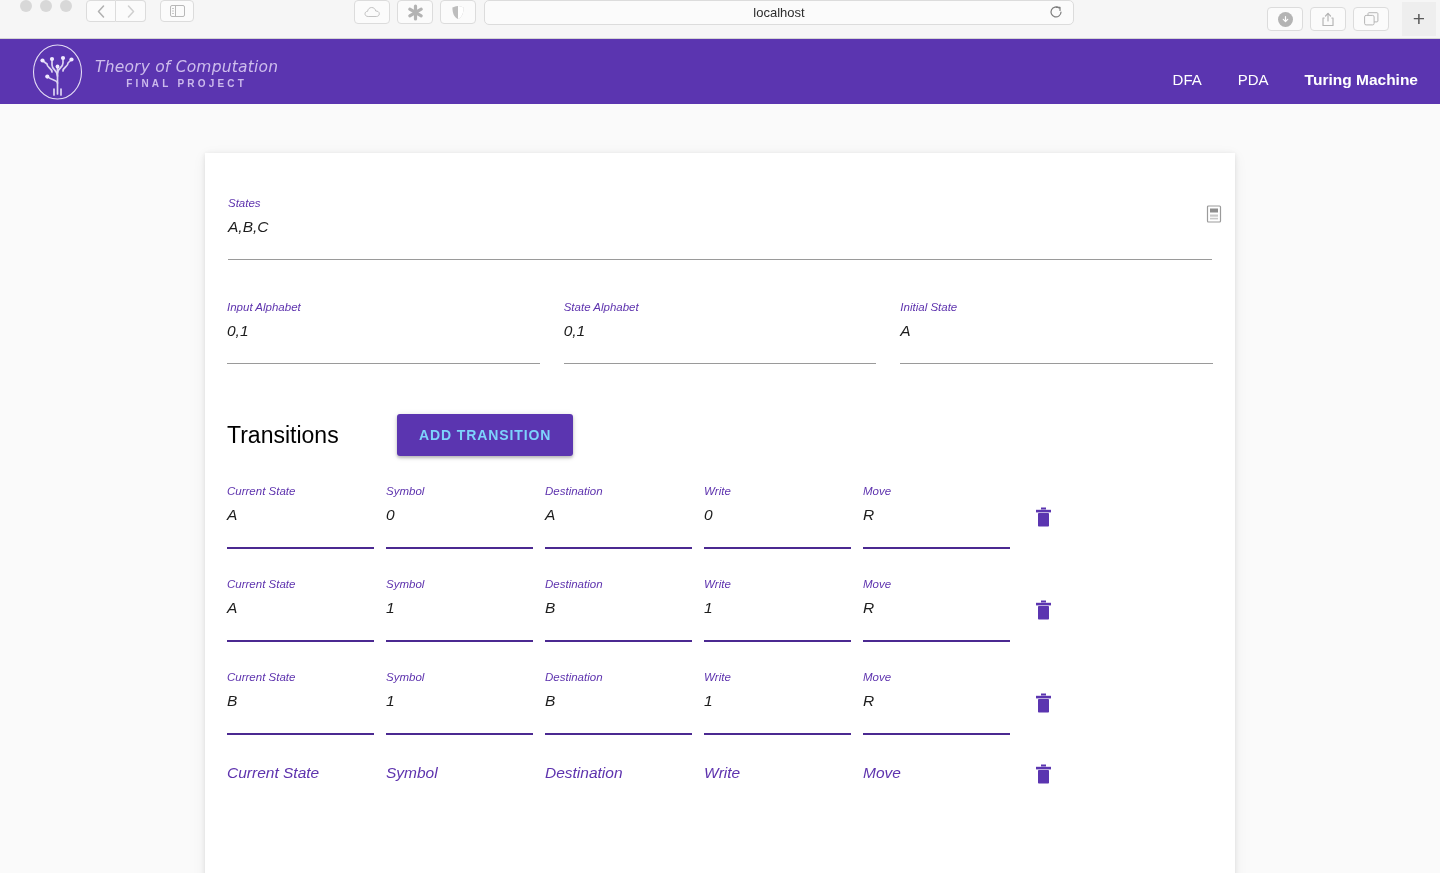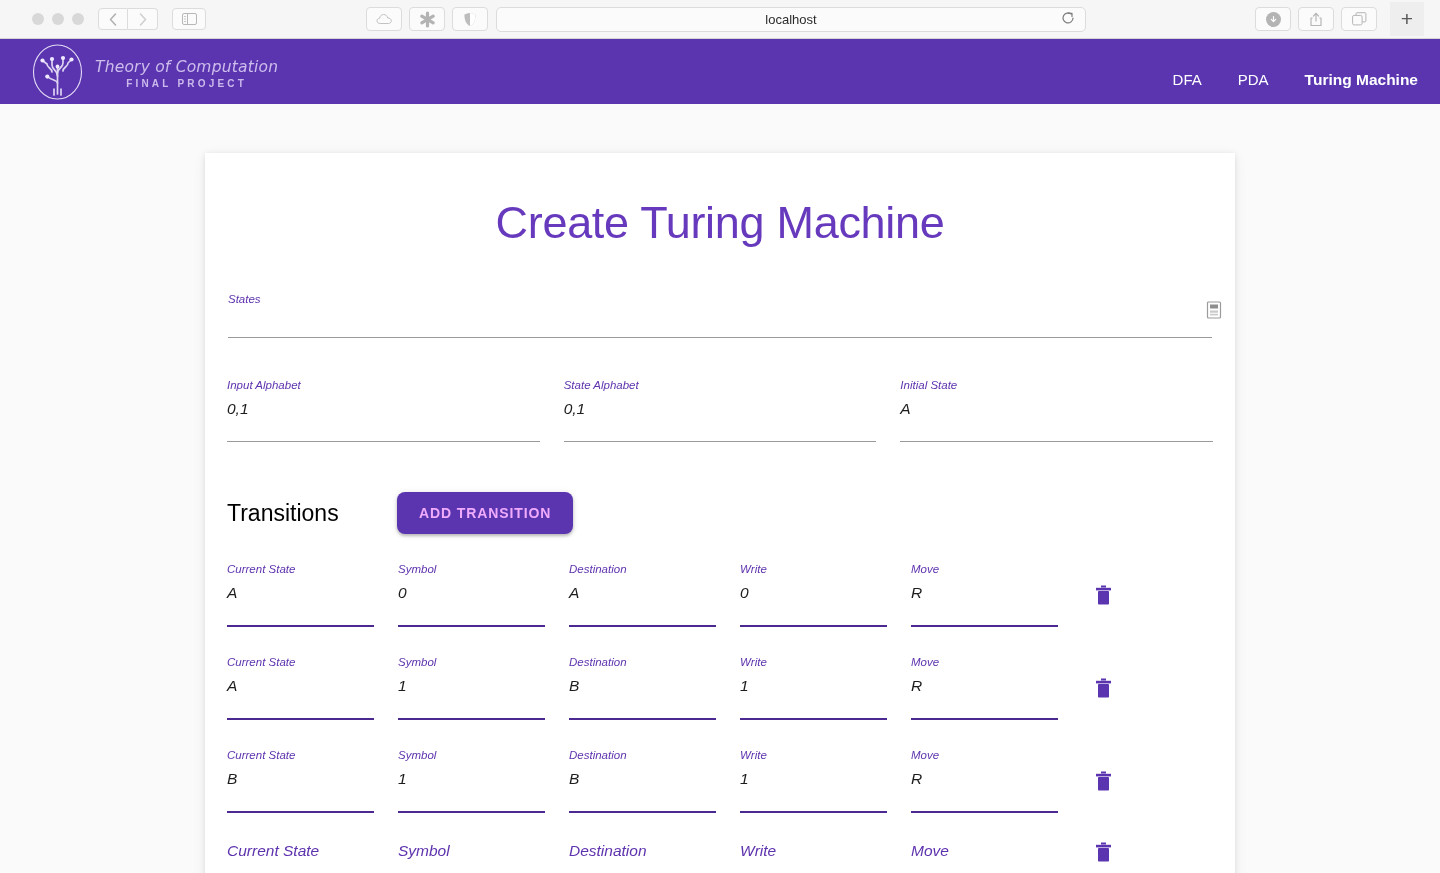--- a/index.html
+++ b/index.html
@@ -9,22 +9,21 @@
     background: #ffffff;
     overflow: hidden;
   }
 
   
   .browser-chrome {
     height: 39px;
     background: #f6f6f6;
     border-bottom: 1px solid #d4d4d4;
     display: flex;
-    align-items: center;
-    padding: 0 24px;
+    padding: 0 12px;
     position: relative;
   }
   .traffic-lights { display: flex; gap: 8px; margin-left: 8px; margin-right: 14px; }
   .tl-dot { width: 12px; height: 12px; border-radius: 50%; background: #d8d8d8; }
   .chrome-btn {
     width: 30px; height: 22px;
     border: 1px solid #dcdcdc; border-radius: 4px;
     background: #fbfbfb;
     display: flex; align-items: center; justify-content: center;
     color: #b6b6b6;
@@ -155,37 +154,37 @@
     gap: 0;
   }
   .trans-title {
     font-size: 23px;
     color: #000000;
     width: 170px;
     font-weight: normal;
   }
   .add-btn {
     background: #5B35B0;
-    color: #f0abfc;
+    color: #7dd3fc;
     border: none;
-    border-radius: 8px;
+    border-radius: 3px;
     font-size: 14px;
     font-weight: bold;
     letter-spacing: 0.9px;
     padding: 13px 22px;
     box-shadow: 0 2px 3px rgba(0,0,0,0.22), 0 1px 6px rgba(0,0,0,0.12);
     cursor: pointer;
     font-family: "Liberation Sans", sans-serif;
     text-align: right;
   }
 
   .trans-row {
     display: flex;
     align-items: flex-start;
-    gap: 24px;
+    gap: 12px;
     margin-top: 29px;
   }
   .trans-row .field { flex: 1; max-width: 147px; }
   .trans-row .field .field-value { min-height: 19px; }
   .trash-wrap {
     width: 42px;
     display: flex;
     justify-content: center;
     align-items: center;
     padding-top: 22px;
@@ -322,25 +321,25 @@
   <nav class="app-nav">
     <a class="nav-link" href="#">DFA</a>
     <a class="nav-link" href="#">PDA</a>
     <a class="nav-link active" href="#">Turing Machine</a>
   </nav>
 </div>
 
 <div class="page-body">
   <div class="card">
 
-    <h1 class="page-title">Create Turing Machine</h1>
 
     <div class="states-row">
       <div class="field">
         <div class="field-label">States</div>
+        <div class="field-value">A,B,C</div>
         <div class="underline"></div>
       </div>
       <svg class="autofill-icon" viewBox="0 0 16 18">
         <rect x="1.5" y="1" width="13" height="16" rx="1" stroke="#9b9b9b" stroke-width="1.2" fill="#ffffff"></rect>
         <rect x="4" y="3.5" width="8" height="4" fill="#8e8e8e"></rect>
         <rect x="4" y="9.5" width="8" height="2.2" fill="#c9c9c9"></rect>
         <rect x="4" y="12.8" width="8" height="1.6" fill="#c9c9c9"></rect>
       </svg>
     </div>
 

